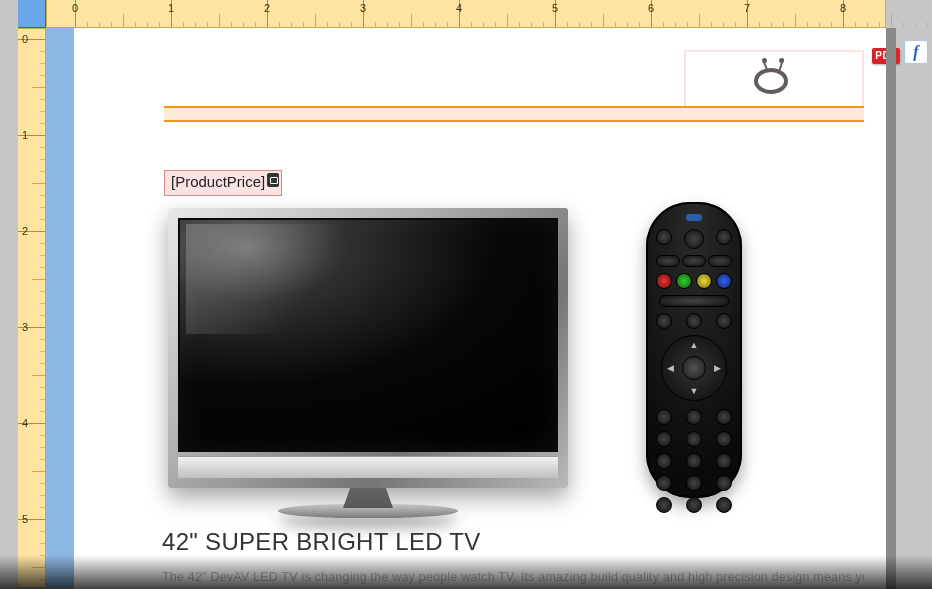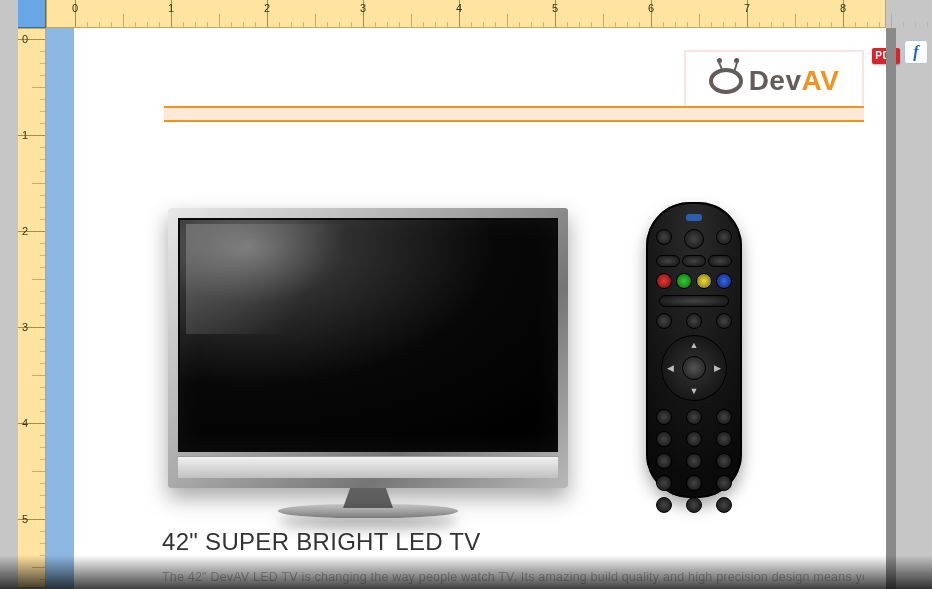--- a/index.html
+++ b/index.html
@@ -488,30 +488,31 @@
 
   <div class="margin-strip-left"></div>
 
   <div class="page">
 
     <div class="logo-box">
       <div class="logo-ring">
         <span class="dot1"></span>
           <span class="dot2"></span>
       </div>
-      <div class="logo-text">
-        <span>Dev</span><span class="av">AV</span>
-      </div>
     </div>
 
     <div class="pdf-badge">PDF</div>
 
     <div class="orange-bar" style="top:78px;"></div>
 
 
+    <div class="field-box" style="left:90px; top:142px; width:118px; height:26px;">
+      <div class="product-price-text">[ProductPrice]</div>
+      <div class="tag"></div>
+    </div>
 
     <div class="tv" style="left:94px; top:180px;">
       <div class="stand"></div>
       <div class="neck"></div>
       <div class="bezel"></div>
       <div class="screen"></div>
       <div class="chin"></div>
     </div>
 
     <div class="remote" style="left:572px; top:174px;">

